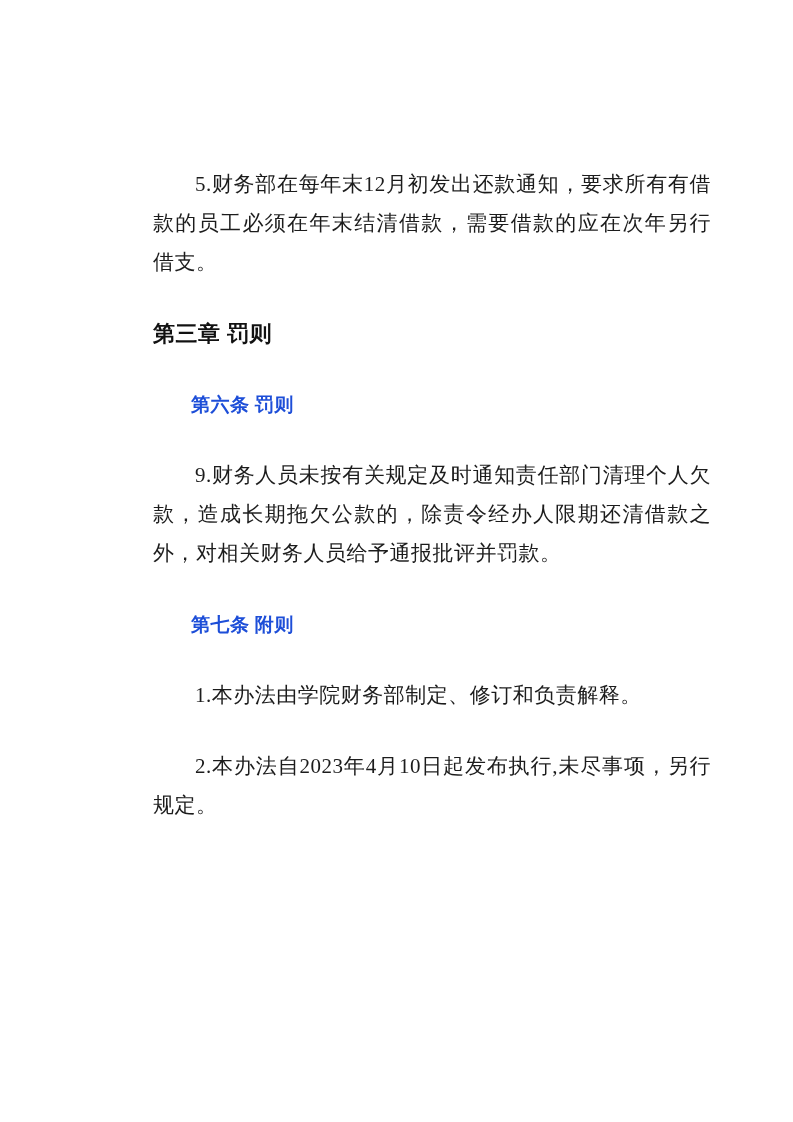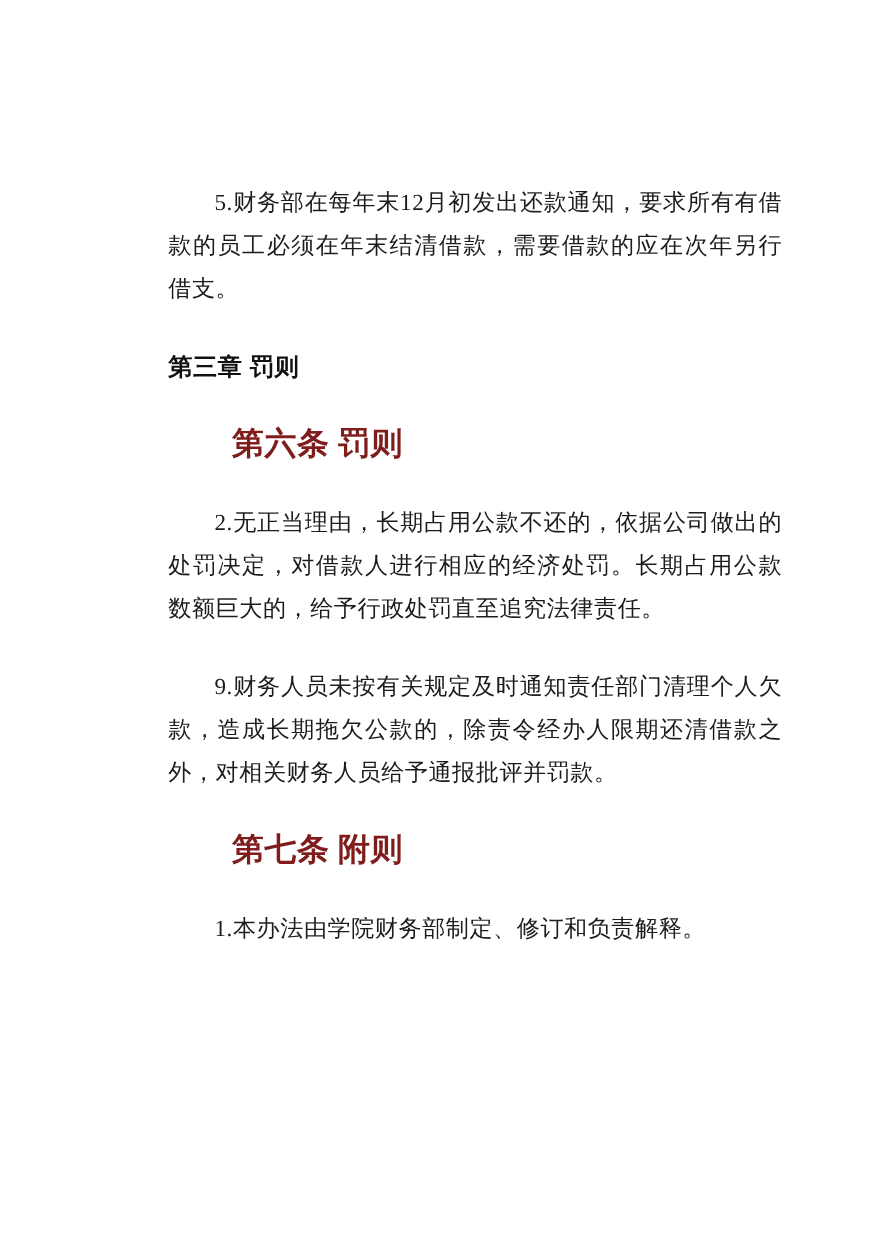--- a/index.html
+++ b/index.html
@@ -41,30 +41,30 @@
   .para.chapter {
     font-weight: bold;
     font-family: "Liberation Sans", "DejaVu Sans", sans-serif;
     font-size: 22px;
     color: #111111;
   }
 
   .para.article {
     font-weight: bold;
     text-indent: 2em;
-    font-size: 29px;
-    color: #7f1d1d;
+    font-size: 19px;
+    color: #1d4ed8;
   }
 </style>
 </head>
 <body>
 
 <div class="page">
   <div class="content">
     <div class="para body">5.财务部在每年末12月初发出还款通知，要求所有有借款的员工必须在年末结清借款，需要借款的应在次年另行借支。</div>
     <div class="para chapter">第三章 罚则</div>
     <div class="para article">第六条 罚则</div>
-    <div class="para body">2.无正当理由，长期占用公款不还的，依据公司做出的处罚决定，对借款人进行相应的经济处罚。长期占用公款数额巨大的，给予行政处罚直至追究法律责任。</div>
     <div class="para body">9.财务人员未按有关规定及时通知责任部门清理个人欠款，造成长期拖欠公款的，除责令经办人限期还清借款之外，对相关财务人员给予通报批评并罚款。</div>
     <div class="para article">第七条 附则</div>
     <div class="para body">1.本办法由学院财务部制定、修订和负责解释。</div>
+    <div class="para body">2.本办法自2023年4月10日起发布执行,未尽事项，另行规定。</div>
   </div>
 </div>
 
 </body></html>

